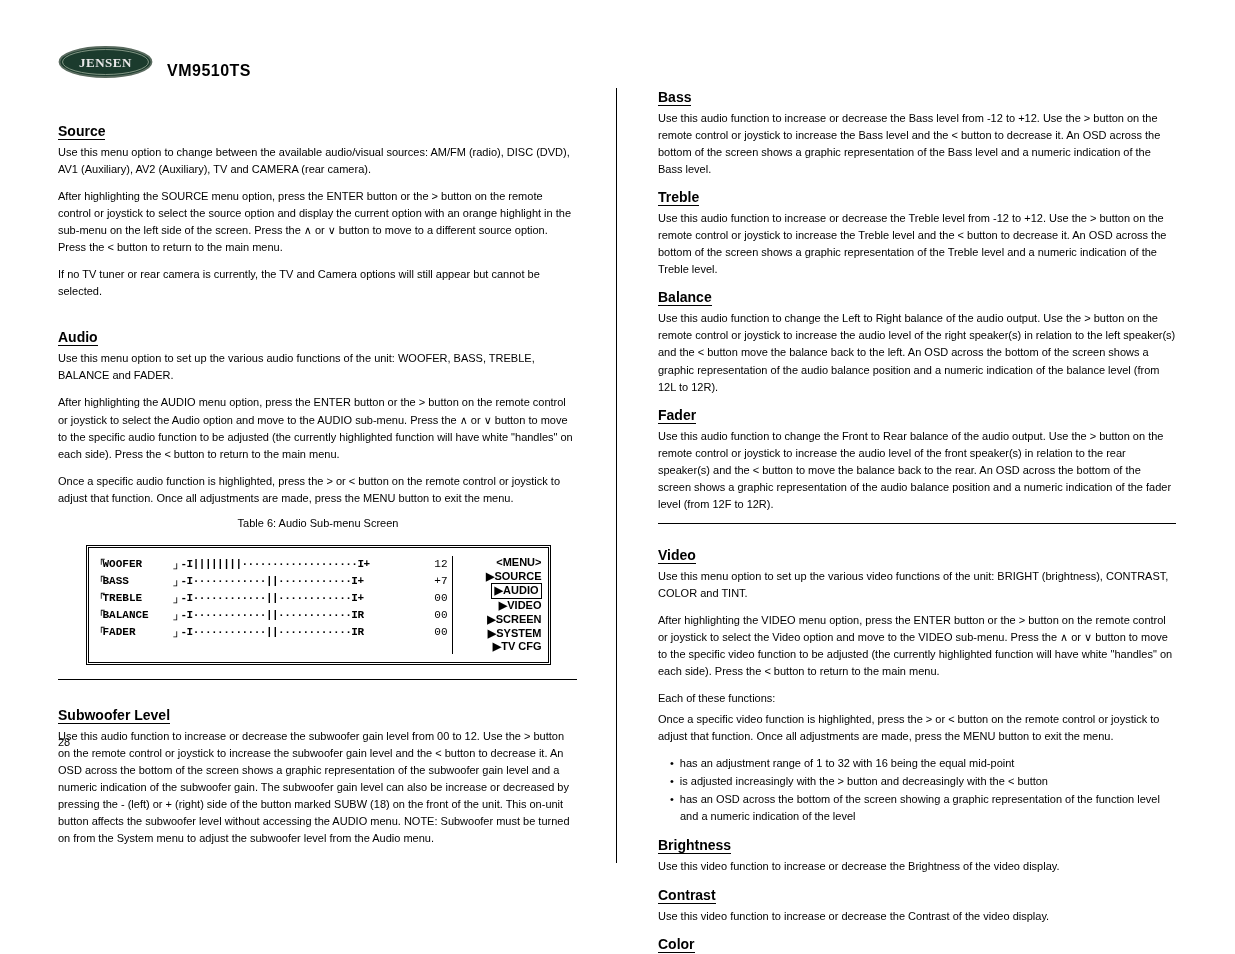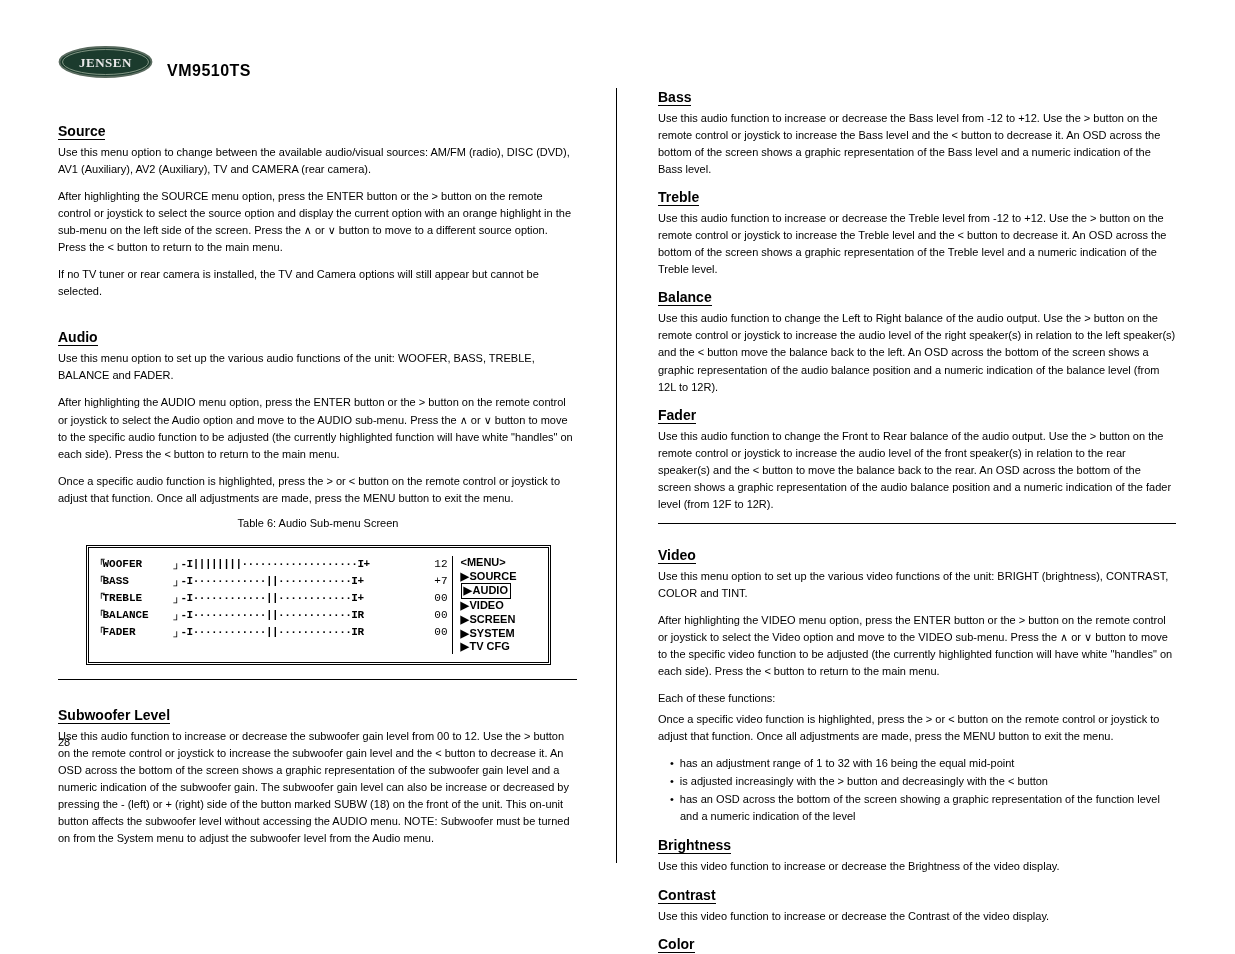--- a/index.html
+++ b/index.html
@@ -116,21 +116,21 @@
   .aud-val { width: 22px; text-align: right; font-weight: normal; }
   .audio-right {
     width: 90px;
     border-left: 1px solid #000;
     padding-left: 8px;
     font-weight: bold;
     font-family: Arial, sans-serif;
     font-size: 11px;
     line-height: 1.25;
   }
-  .menu-item { white-space: nowrap; }
+  .menu-item { white-space: nowrap; text-align: right; }
   .menu-arrow { display:inline-block; width:9px; }
   .menu-box { border:1px solid #000; padding:0 2px; display:inline-block; }
 
   
   .hr-full {
     width: 518px;
     height: 1px;
     background: #000;
     margin: 8px 0 22px 0;
   }
@@ -164,21 +164,21 @@
 
   <div class="model">VM9510TS</div>
 
   <div class="divider"></div>
 
   <div class="col-left">
 
     <div class="section-title">Source</div>
     <div class="para">Use this menu option to change between the available audio/visual sources: AM/FM (radio), DISC (DVD), AV1 (Auxiliary), AV2 (Auxiliary), TV and CAMERA (rear camera).</div>
     <div class="para">After highlighting the SOURCE menu option, press the ENTER button or the &gt; button on the remote control or joystick to select the source option and display the current option with an orange highlight in the sub-menu on the left side of the screen. Press the ∧ or ∨ button to move to a different source option. Press the &lt; button to return to the main menu.</div>
-    <div class="para">If no TV tuner or rear camera is installed, the TV and Camera options will still appear but cannot be selected.</div>
+    <div class="para">If no TV tuner or rear camera is currently, the TV and Camera options will still appear but cannot be selected.</div>
 
     <div class="spacer"></div>
 
     <div class="section-title">Audio</div>
     <div class="para">Use this menu option to set up the various audio functions of the unit: WOOFER, BASS, TREBLE, BALANCE and FADER.</div>
     <div class="para">After highlighting the AUDIO menu option, press the ENTER button or the &gt; button on the remote control or joystick to select the Audio option and move to the AUDIO sub-menu. Press the ∧ or ∨ button to move to the specific audio function to be adjusted (the currently highlighted function will have white "handles" on each side). Press the &lt; button to return to the main menu.</div>
     <div class="para">Once a specific audio function is highlighted, press the &gt; or &lt; button on the remote control or joystick to adjust that function. Once all adjustments are made, press the MENU button to exit the menu.</div>
 
     <div class="figure-title" style="text-align:center;">Table 6: Audio Sub-menu Screen</div>
 

